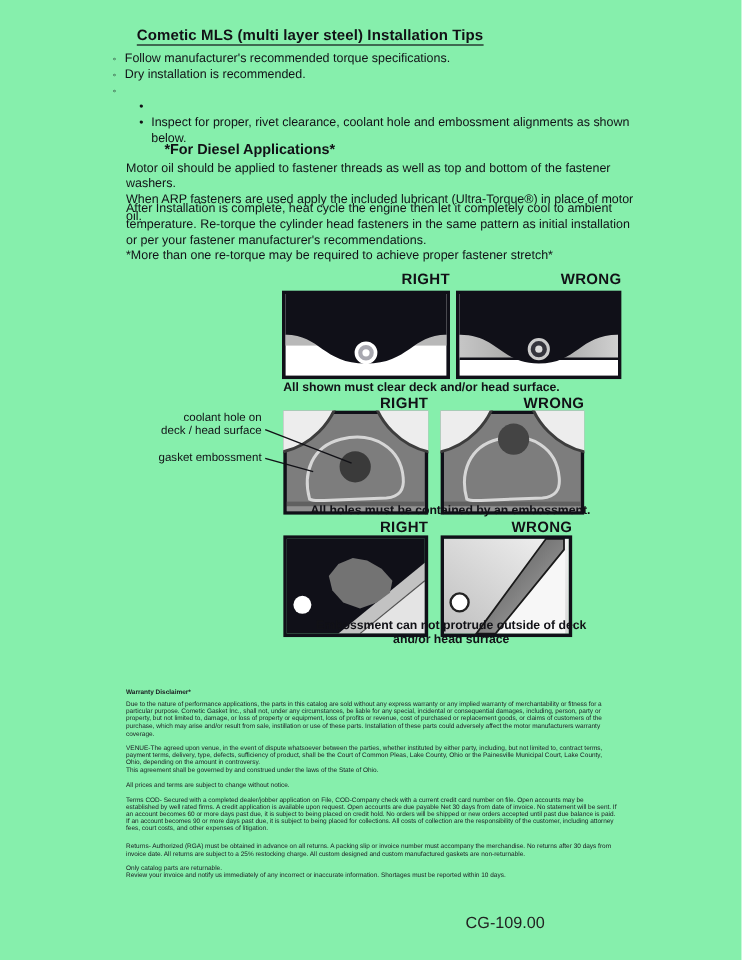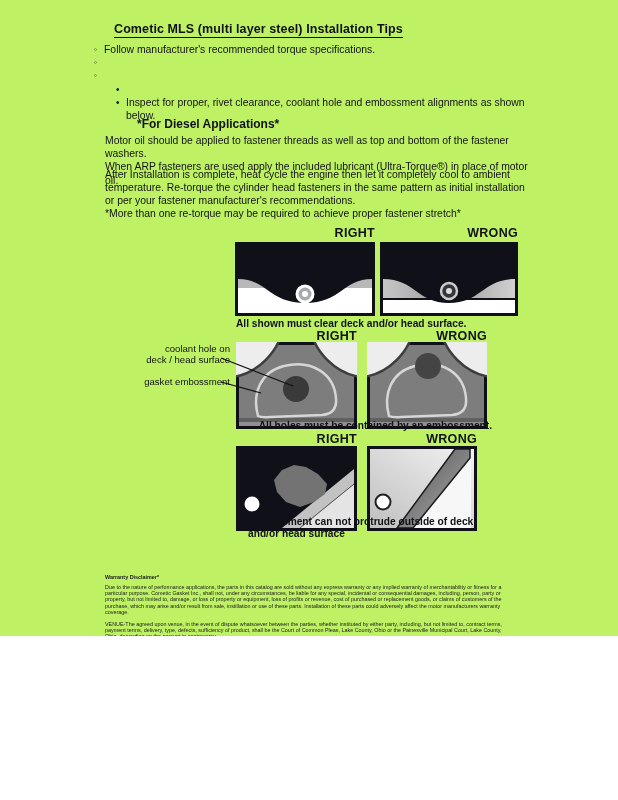--- a/index.html
+++ b/index.html
@@ -1,17 +1,17 @@
 <!DOCTYPE html>
 <html><head>
 <meta charset="utf-8">
 <style>
   html,body{margin:0;padding:0;background:#ffffff;}
   .page{
-    position:relative;width:618px;height:636px;background:#bef264;overflow:hidden;
+    position:relative;width:618px;height:800px;background:#86efac;overflow:hidden;
     font-family:"Liberation Sans","DejaVu Sans",sans-serif;color:#111116;
   }
   .abs{position:absolute;}
   .ml{white-space:pre-line;}
 
   .title{
     left:114px;top:22px;font-size:12.5px;font-weight:bold;
     border-bottom:1.5px solid #111116;padding-bottom:1px;letter-spacing:0.1px;
   }
   .intro{left:94px;top:43px;width:460px;font-size:10.4px;line-height:13.2px;}
@@ -22,21 +22,21 @@
   .sub{padding-left:22px;}
 
   .h2{left:105px;top:117px;font-size:12px;font-weight:bold;margin-left:32px;}
   .para{left:105px;top:0;width:430px;font-size:10.4px;line-height:13.2px;}
   .p1{top:134px;}
   .p2{top:168px;}
   .note{top:207px;}
 
   .dlabel{font-size:12.5px;font-weight:bold;text-align:right;letter-spacing:0.3px;}
   .dcaption{font-size:10.2px;font-weight:bold;line-height:12px;}
-  .callout{font-size:9.6px;line-height:11px;text-align:right;width:118px;left:112px;}
+  .callout{font-size:9.6px;line-height:11px;text-align:right;width:118px;left:100px;}
 
   .legal{left:105px;top:574px;width:410px;font-size:5.4px;line-height:6.15px;color:#1a1a1f;}
   .legal .lh{font-weight:bold;margin-bottom:4px;}
   .legal .lp{margin-bottom:6px;}
   .legal .gap8{margin-top:8px;}
 
   .footer{left:388px;top:761px;font-size:13.5px;color:#222;}
 
   svg{display:block;}
   .overlay{pointer-events:none;}
@@ -48,20 +48,21 @@
 
   <div class="abs title">Cometic MLS (multi layer steel) Installation Tips</div>
 
   <div class="abs intro">
     <div class="bullet">
       <span class="mk mk-open">◦</span>
       <span>Follow manufacturer's recommended torque specifications.</span>
     </div>
     <div class="bullet">
       <span class="mk mk-open">◦</span>
+      <span>Dry installation is recommended.</span>
     </div>
     <div class="bullet">
       <span class="mk mk-open">◦</span>
     </div>
     <div class="bullet sub">
       <span class="mk mk-dot">•</span>
     </div>
     <div class="bullet sub">
       <span class="mk mk-dot">•</span>
       <span>Inspect for proper, rivet clearance, coolant hole and embossment alignments as shown below.</span>
@@ -158,21 +159,21 @@
           <stop offset="1" stop-color="#b0b0b0"></stop>
       </linearGradient>
     </defs>
     <rect x="3" y="3" width="104" height="79" fill="url(#g3)"></rect>
     <polygon points="46,82 104,12 104,82" fill="#f7f7f7"></polygon>
     <polygon points="30,82 88,3 103,3 103,12 46,82" fill="url(#g4)" stroke="#1a1a1a" stroke-width="1.5"></polygon>
     <circle cx="16" cy="56" r="7.5" fill="#ffffff" stroke="#222222" stroke-width="2"></circle>
     <rect x="1.5" y="1.5" width="107" height="82" fill="none" stroke="#101018" stroke-width="3"></rect>
   </svg>
 
-  <div class="abs dcaption ml" style="left:248px;top:516px;width:280px;">Embossment can not protrude outside of deck
+  <div class="abs dcaption ml" style="left:236px;top:516px;width:280px;text-align:center;">Embossment can not protrude outside of deck
 and/or head surface</div>
 
   <svg class="abs overlay" style="left:0;top:0;" width="618" height="800" viewBox="0 0 618 800">
     <line x1="221" y1="358" x2="293" y2="386" stroke="#111116" stroke-width="1.2"></line>
     <line x1="221" y1="382" x2="261" y2="393" stroke="#111116" stroke-width="1.2"></line>
   </svg>
 
   <div class="abs legal">
     <div class="lh">Warranty Disclaimer*</div>
     <div class="lp">Due to the nature of performance applications, the parts in this catalog are sold without any express warranty or any implied warranty of merchantability or fitness for a particular purpose.  Cometic Gasket Inc., shall not, under any circumstances, be liable for any special, incidental or consequential damages, including, person, party or property, but not limited to, damage, or loss of property or equipment, loss of profits or revenue, cost of purchased or replacement goods, or claims of customers of the purchase, which may arise and/or result from sale, instillation or use of these parts.  Installation of these parts could adversely affect the motor manufacturers warranty coverage.</div>

